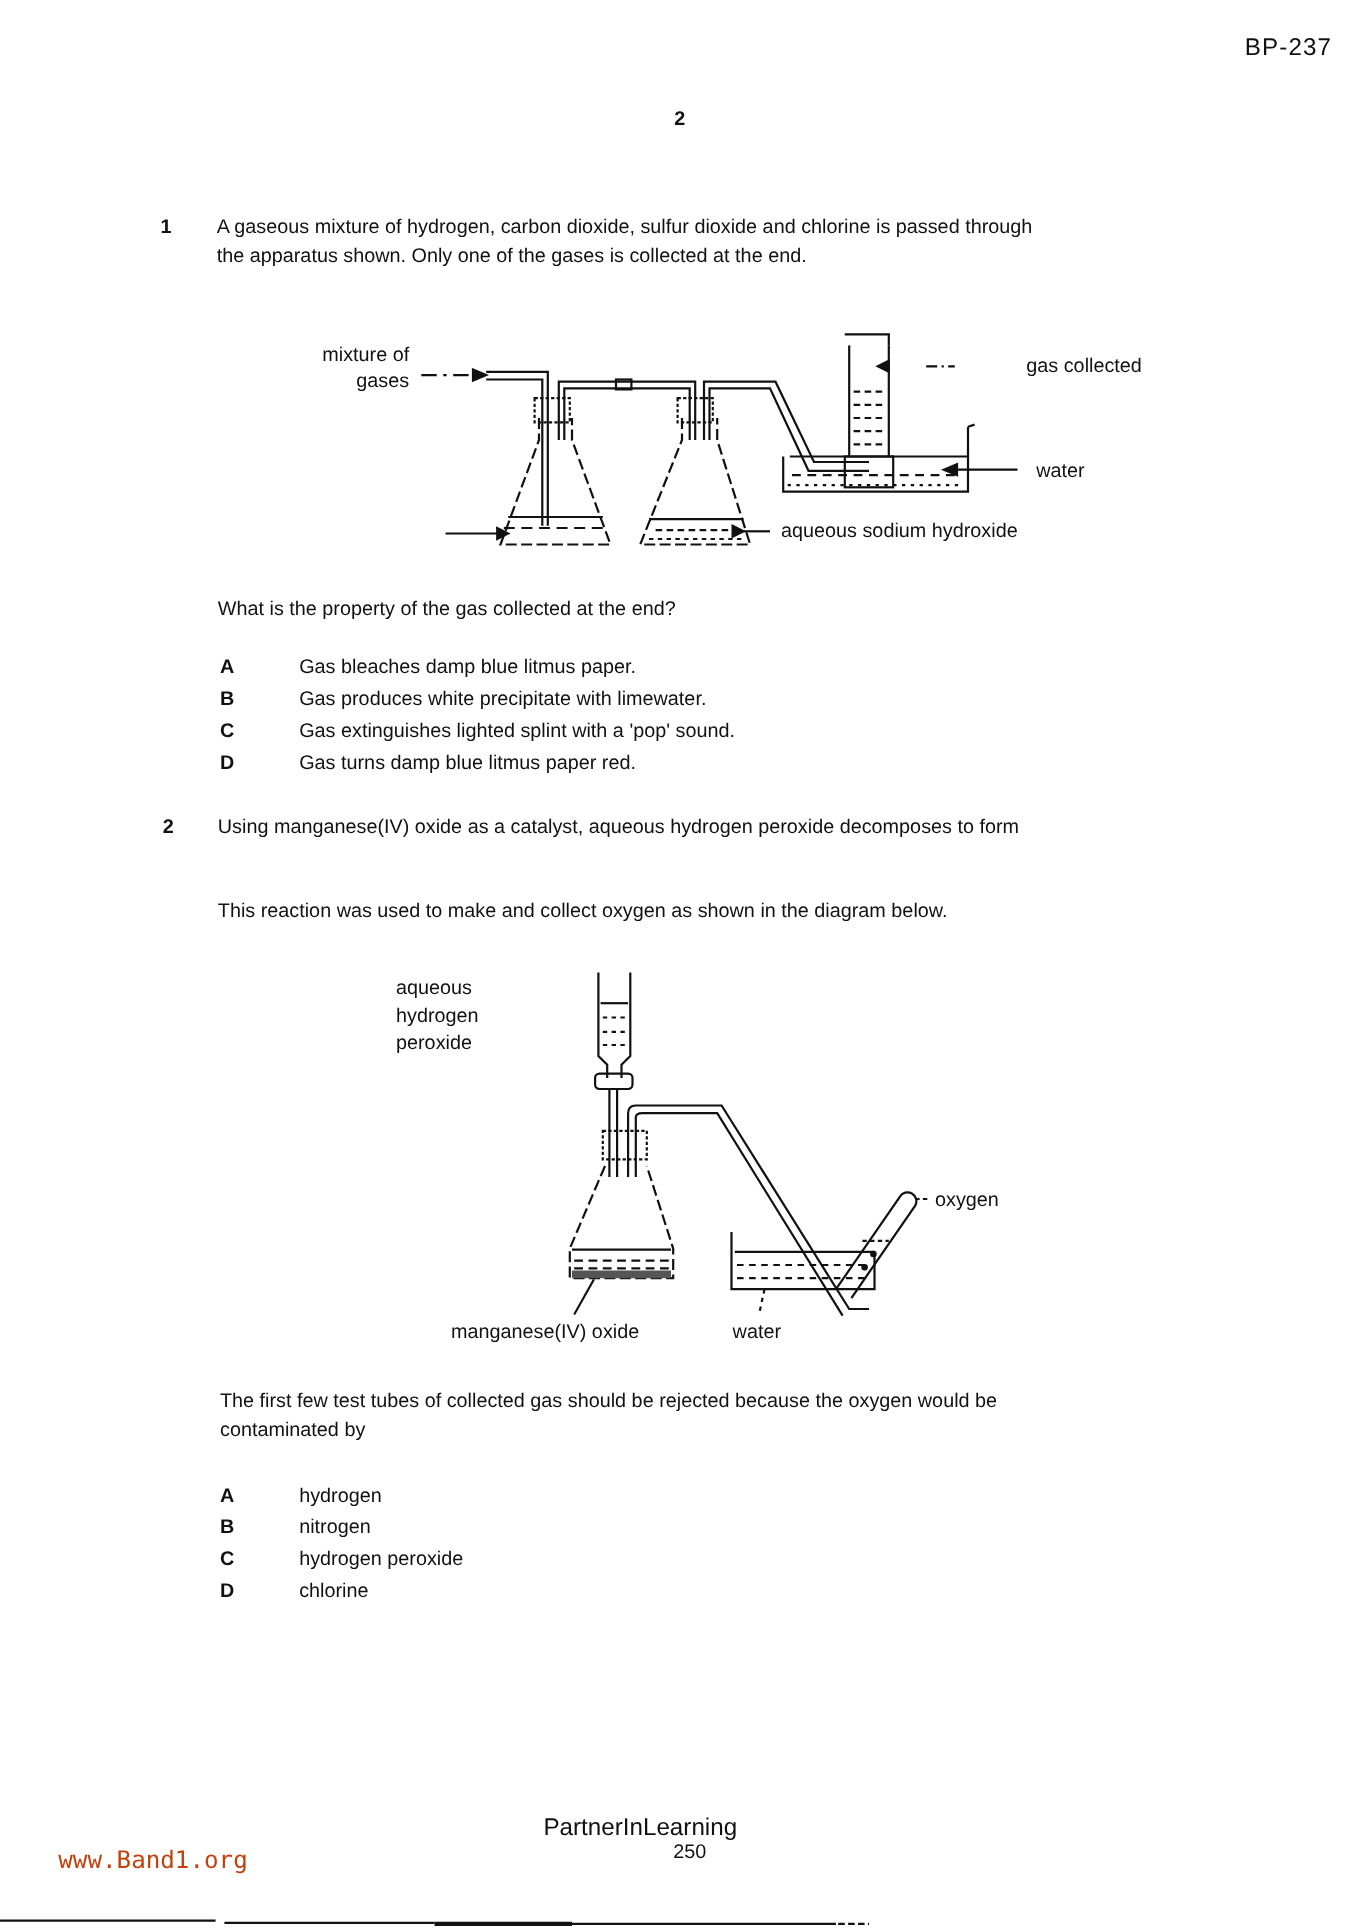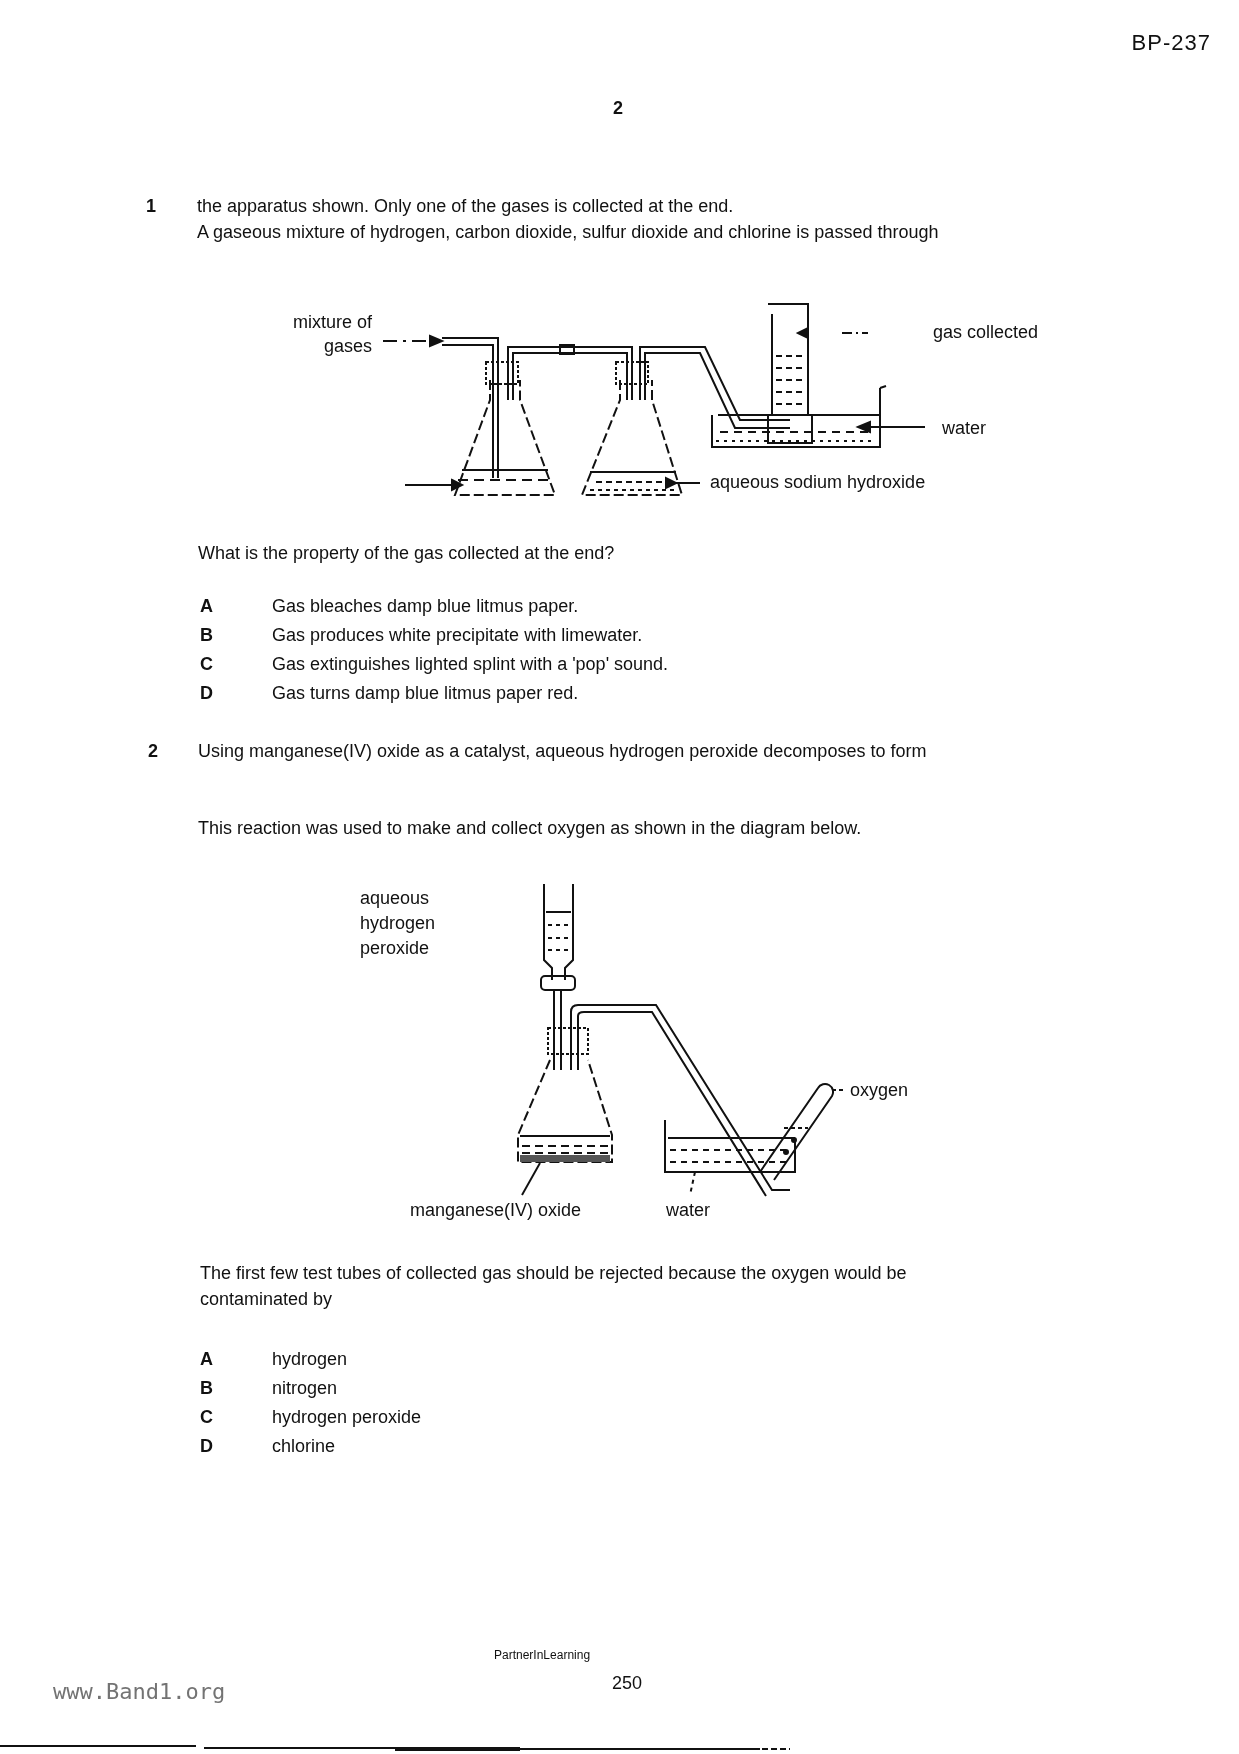--- a/index.html
+++ b/index.html
@@ -8,34 +8,34 @@
     .abs { position: absolute; }
     .code { top: 30px; right: 28px; font-size: 22px; letter-spacing: 1px; }
     .pageno { top: 98px; left: 613px; font-size: 18px; font-weight: bold; }
     .qnum { font-size: 18px; font-weight: bold; }
     .para { font-size: 18px; line-height: 26px; }
     .opt-row { position: absolute; left: 200px; font-size: 18px; height: 29px; line-height: 29px; }
     .opt-letter { display: inline-block; width: 72px; font-weight: bold; }
     .opt-text { display: inline-block; }
     .diag-label { font-size: 18px; line-height: 24px; }
     svg { position: absolute; left: 0; top: 0; }
-    .footer-site { left: 53px; top: 1679px; font-family: "DejaVu Sans Mono", monospace; font-size: 22px; color: #737373; }
-    .footer-pil { left: 494px; top: 1648px; font-size: 12px; }
+    .footer-site { left: 53px; top: 1679px; font-family: "DejaVu Sans Mono", monospace; font-size: 22px; color: #c2410c; }
+    .footer-pil { left: 494px; top: 1648px; font-size: 22px; }
     .footer-num { left: 612px; top: 1673px; font-size: 18px; }
   </style>
 </head>
 <body>
 
 <div class="abs code">BP-237</div>
 <div class="abs pageno">2</div>
 
 <div class="abs qnum" style="left:146px; top:196px;">1</div>
 <div class="abs para" style="left:197px; top:193px; width:920px;">
+  <div>A gaseous mixture of hydrogen, carbon dioxide, sulfur dioxide and chlorine is passed through</div>
   <div>the apparatus shown. Only one of the gases is collected at the end.</div>
-  <div>A gaseous mixture of hydrogen, carbon dioxide, sulfur dioxide and chlorine is passed through</div>
 </div>
 
 <div class="abs" style="left:0; top:0; width:1239px; height:520px;">
   <svg width="1239" height="520">
     <g stroke="#111" stroke-width="2" fill="none">
 
       <line x1="383" y1="341" x2="430" y2="341" stroke-dasharray="14,6,3,6"></line>
       <polygon points="430,336 442,341 430,346" fill="#111"></polygon>
 
       <path d="M442 338 L498 338 L498 478"></path>

